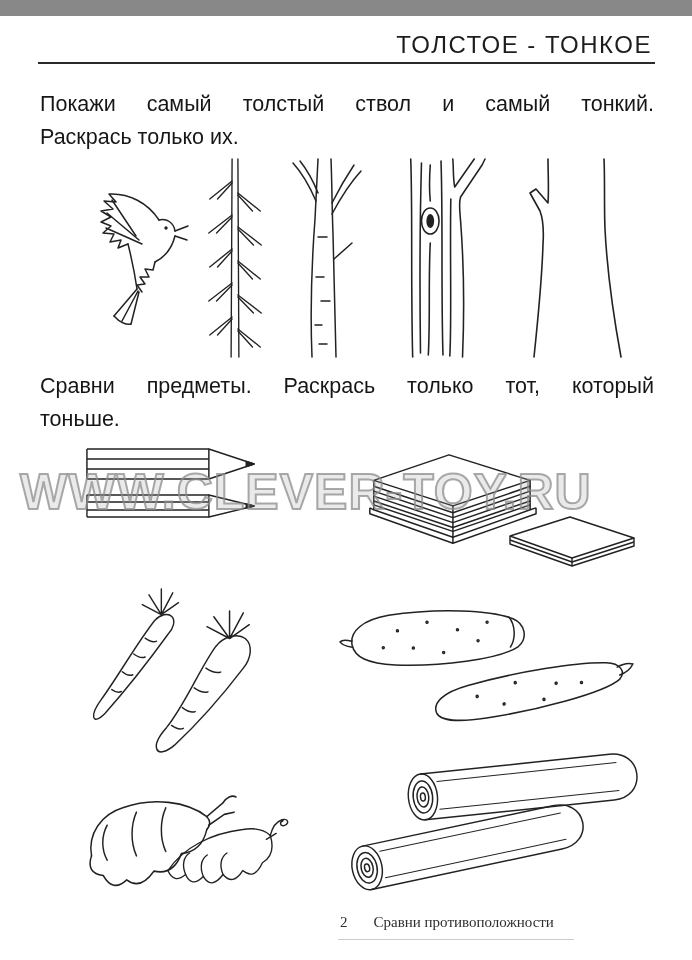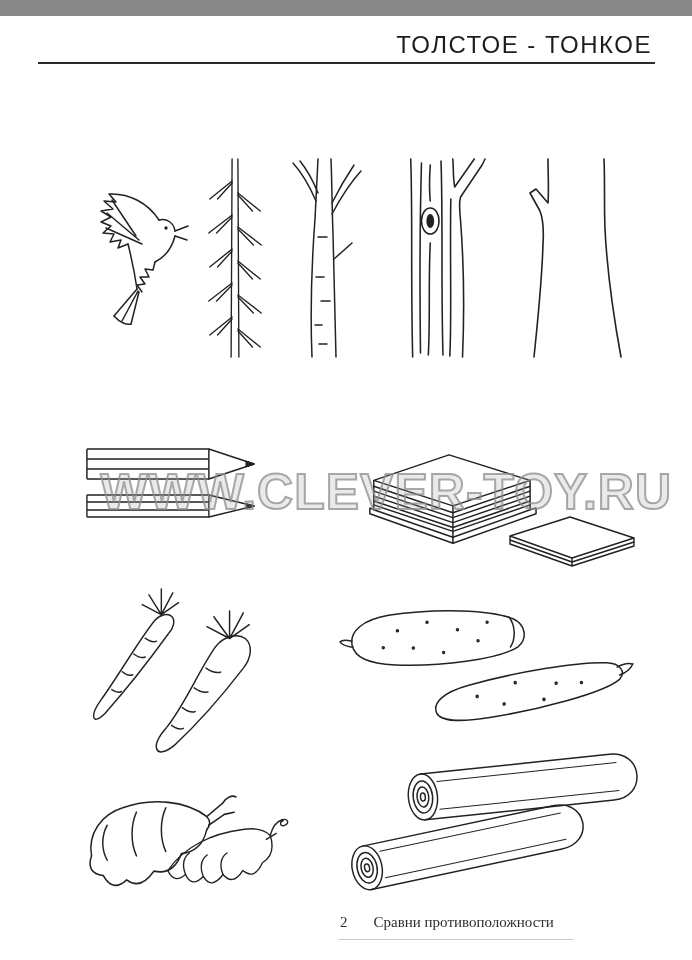--- a/index.html
+++ b/index.html
@@ -22,21 +22,21 @@
     font-size:21.5px; line-height:33px; color:#161616;
   }
   #task1 { top:72px; }
   #task2 { top:354px; }
   .just { text-align:justify; text-align-last:justify; }
   .fig { position:absolute; }
   .fig svg { width:100%; height:100%; display:block; overflow:visible; }
   .rot { transform-origin:left center; }
   .watermark {
     position:absolute; left:20px; right:20px; top:447px; z-index:6;
-    text-align:right; font-size:50px; font-weight:bold; letter-spacing:1px;
+    text-align:left; font-size:50px; font-weight:bold; letter-spacing:1px;
     white-space:nowrap; pointer-events:none;
     color:rgba(150,150,150,0.20);
     -webkit-text-stroke:2px rgba(140,140,140,0.75);
   }
   .footer {
     position:absolute; left:340px; top:898px; display:flex; gap:26px;
     font-family:"Liberation Serif", serif; font-size:15px; color:#2e2e2e;
   }
   .footer-rule {
     position:absolute; left:338px; top:923px; width:236px; height:1px;
@@ -44,20 +44,24 @@
   }
 </style>
 </head>
 <body>
 
 <div class="page">
 
   <div class="title">ТОЛСТОЕ - ТОНКОЕ</div>
   <div class="header-rule"></div>
 
+  <div class="task" id="task1">
+    <div class="just">Покажи самый толстый ствол и самый тонкий.</div>
+    <div>Раскрась только их.</div>
+  </div>
 
   <div class="fig" style="left:82px; top:170px; width:108px; height:142px;">
     <svg viewBox="0 0 108 142" preserveAspectRatio="none">
       <g fill="none" stroke="#222" stroke-width="1.5" stroke-linecap="round" stroke-linejoin="round">
         <path d="M93,45 L106,40"></path>
         <path d="M93,50 L105,54"></path>
         <path d="M93,45 C92,37 85,32 77,34"></path>
         <circle cx="84" cy="42" r="1.7" fill="#222" stroke="none"></circle>
         <path d="M77,34 C66,17 47,7 27,8 L34,16 L22,15 L31,23 L19,25 L29,31 L19,36 L29,40 L21,47 L32,48 L28,56 L39,54 L36,62 L46,58"></path>
         <path d="M54,50 L30,14"></path>
@@ -125,20 +129,24 @@
 
   <div class="fig" style="left:524px; top:143px; width:104px; height:198px;">
     <svg viewBox="0 0 104 198" preserveAspectRatio="none">
       <g fill="none" stroke="#222" stroke-width="1.6" stroke-linecap="round" stroke-linejoin="round">
         <path d="M10,198 C14,160 18,120 19,85 C20,70 19,60 16,52 L6,34 L12,30 L24,44 C25,30 24,14 24,0"></path>
         <path d="M97,198 C90,160 83,110 81,70 C80,45 81,20 80,0"></path>
       </g>
     </svg>
   </div>
 
+  <div class="task" id="task2">
+    <div class="just">Сравни предметы. Раскрась только тот, который</div>
+    <div>тоньше.</div>
+  </div>
 
   <div class="fig" style="left:83px; top:431px; width:177px; height:34px;">
     <svg viewBox="0 0 180 34" preserveAspectRatio="none">
       <g fill="none" stroke="#222" stroke-width="1.5" stroke-linejoin="round">
         <path d="M4,2 H128 M4,32 H128 M4,2 V32"></path>
         <path d="M4,12 H128 M4,22 H128"></path>
         <path d="M128,2 L174,17 L128,32 Z"></path>
         <path d="M166,14.4 L174,17 L166,19.6 Z" fill="#222" stroke="#222"></path>
       </g>
     </svg>

